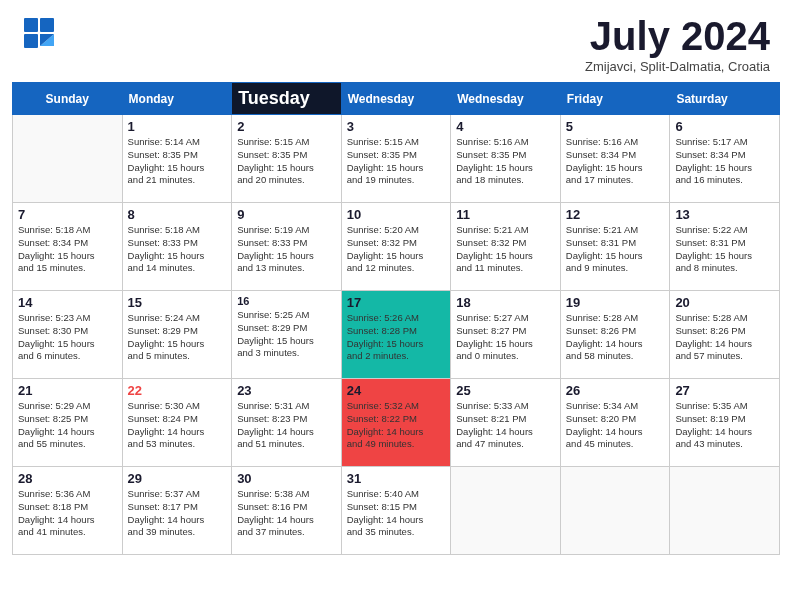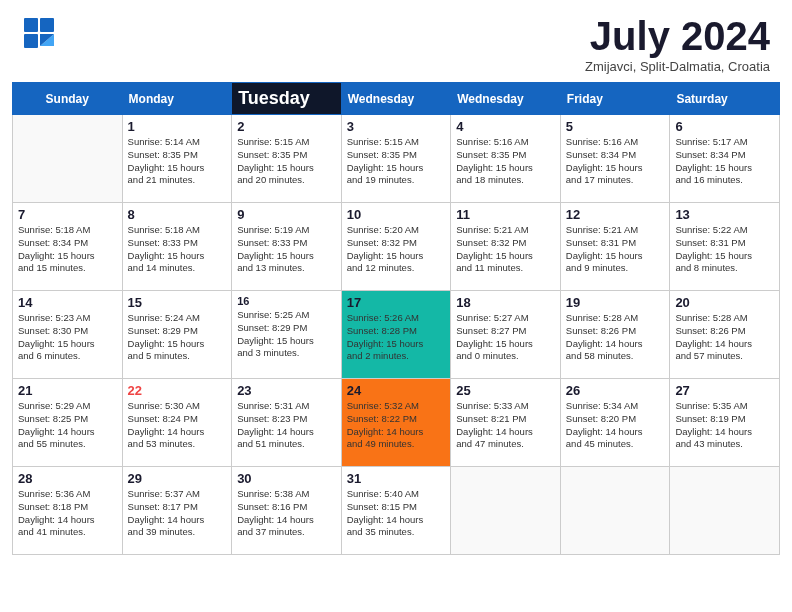--- a/index.html
+++ b/index.html
@@ -201,21 +201,21 @@
 Daylight: 14 hours
 and 53 minutes.</div>
           </td>
           <td style="border: 1px solid rgb(204, 204, 204); vertical-align: top; padding: 4px 5px; width: 14.28%; height: 88px; font-size: 9.5px; color: rgb(51, 51, 51); background: rgb(255, 255, 255);">
             <span style="font-size: 13px; font-weight: bold; color: rgb(26, 26, 46); display: block; margin-bottom: 2px;">23</span>
             <div style="font-size: 9.5px; line-height: 1.35; color: rgb(51, 51, 51); white-space: pre-line;">Sunrise: 5:31 AM
 Sunset: 8:23 PM
 Daylight: 14 hours
 and 51 minutes.</div>
           </td>
-          <td style="border: 1px solid rgb(204, 204, 204); vertical-align: top; padding: 4px 5px; width: 14.28%; height: 88px; font-size: 9.5px; color: rgb(51, 51, 51); background: #f97316;">
+          <td style="border: 1px solid rgb(204, 204, 204); vertical-align: top; padding: 4px 5px; width: 14.28%; height: 88px; font-size: 9.5px; color: rgb(51, 51, 51); background: #ef4444;">
             <span style="font-size: 13px; font-weight: bold; color: rgb(26, 26, 46); display: block; margin-bottom: 2px;">24</span>
             <div style="font-size: 9.5px; line-height: 1.35; color: rgb(51, 51, 51); white-space: pre-line;">Sunrise: 5:32 AM
 Sunset: 8:22 PM
 Daylight: 14 hours
 and 49 minutes.</div>
           </td>
           <td style="border: 1px solid rgb(204, 204, 204); vertical-align: top; padding: 4px 5px; width: 14.28%; height: 88px; font-size: 9.5px; color: rgb(51, 51, 51); background: rgb(255, 255, 255);">
             <span style="font-size: 13px; font-weight: bold; color: rgb(26, 26, 46); display: block; margin-bottom: 2px;">25</span>
             <div style="font-size: 9.5px; line-height: 1.35; color: rgb(51, 51, 51); white-space: pre-line;">Sunrise: 5:33 AM
 Sunset: 8:21 PM

